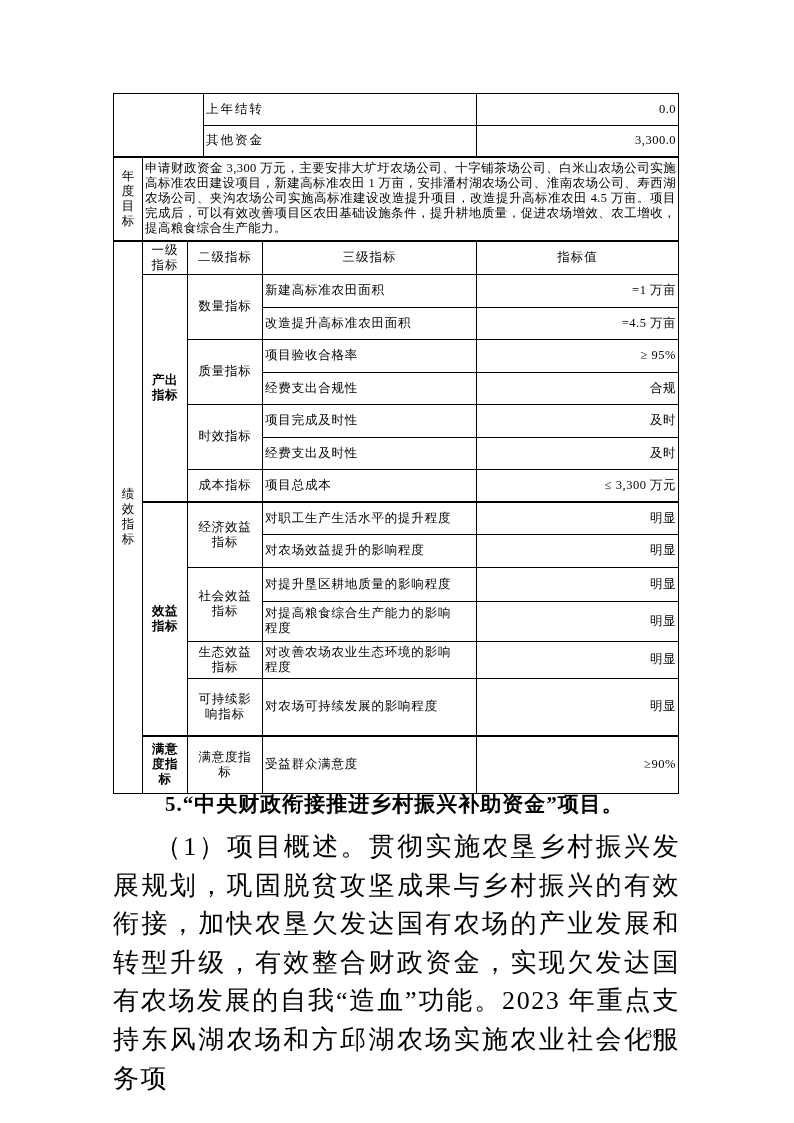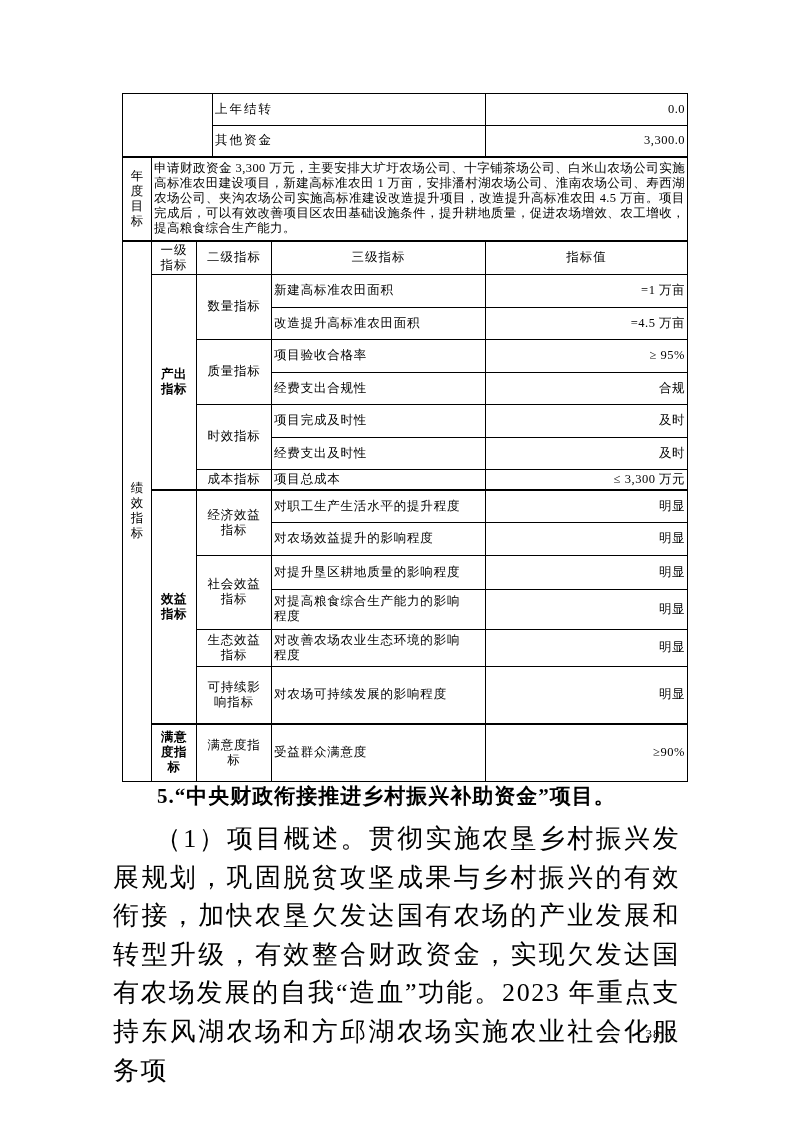--- a/index.html
+++ b/index.html
@@ -4,21 +4,21 @@
 <style>
   html, body { margin: 0; padding: 0; }
   body {
     width: 794px; height: 1123px;
     background: #ffffff;
     position: relative;
     font-family: "Liberation Serif", "DejaVu Serif", serif;
     color: #000;
   }
   .doc-table {
-    position: absolute; left: 122px; top: 93px;
+    position: absolute; left: 113px; top: 93px;
     width: 565px;
     border-collapse: collapse;
     table-layout: fixed;
     border: 1.5px solid #000;
   }
   .doc-table td {
     border: 1px solid #000;
     font-size: 12.5px;
     line-height: 15px;
     vertical-align: middle;
@@ -41,21 +41,21 @@
   .hdr { text-align: center; letter-spacing: 1px; white-space: pre-line; }
   .l1cell { text-align: center; white-space: pre-line; line-height: 16px; letter-spacing: 0.5px; font-weight: bold; }
   .l2cell { text-align: center; white-space: pre-line; line-height: 15.5px; letter-spacing: 0.8px; }
   .l3cell { text-align: left; padding-left: 7px; white-space: pre-line; letter-spacing: 0.8px; }
   .vcell  { text-align: right; letter-spacing: 0.5px; }
 
   .text-block {
     position: absolute; left: 113px; top: 781px; width: 567px;
   }
   .heading {
-    margin: 0;
+    margin: 8px;
     font-size: 21px;
     font-weight: bold;
     line-height: 30px;
     text-indent: 44px;
     letter-spacing: 1px;
     white-space: nowrap;
   }
   .body-text {
     margin: 9px 0 0 0;
     font-size: 26px;
@@ -132,21 +132,21 @@
     </tr>
     <tr style="height:33px">
       <td rowspan="2" colspan="2" class="l2cell">时效指标</td>
       <td class="l3cell">项目完成及时性</td>
       <td class="vcell">及时</td>
     </tr>
     <tr style="height:32px">
       <td class="l3cell">经费支出及时性</td>
       <td class="vcell">及时</td>
     </tr>
-    <tr style="height:21px">
+    <tr style="height:33px">
       <td colspan="2" class="l2cell">成本指标</td>
       <td class="l3cell">项目总成本</td>
       <td class="vcell">≤ 3,300 万元</td>
     </tr>
     <tr style="height:32px" class="bt2">
       <td rowspan="6" class="l1cell">效益
 指标</td>
       <td rowspan="2" colspan="2" class="l2cell">经济效益
 指标</td>
       <td class="l3cell">对职工生产生活水平的提升程度</td>

